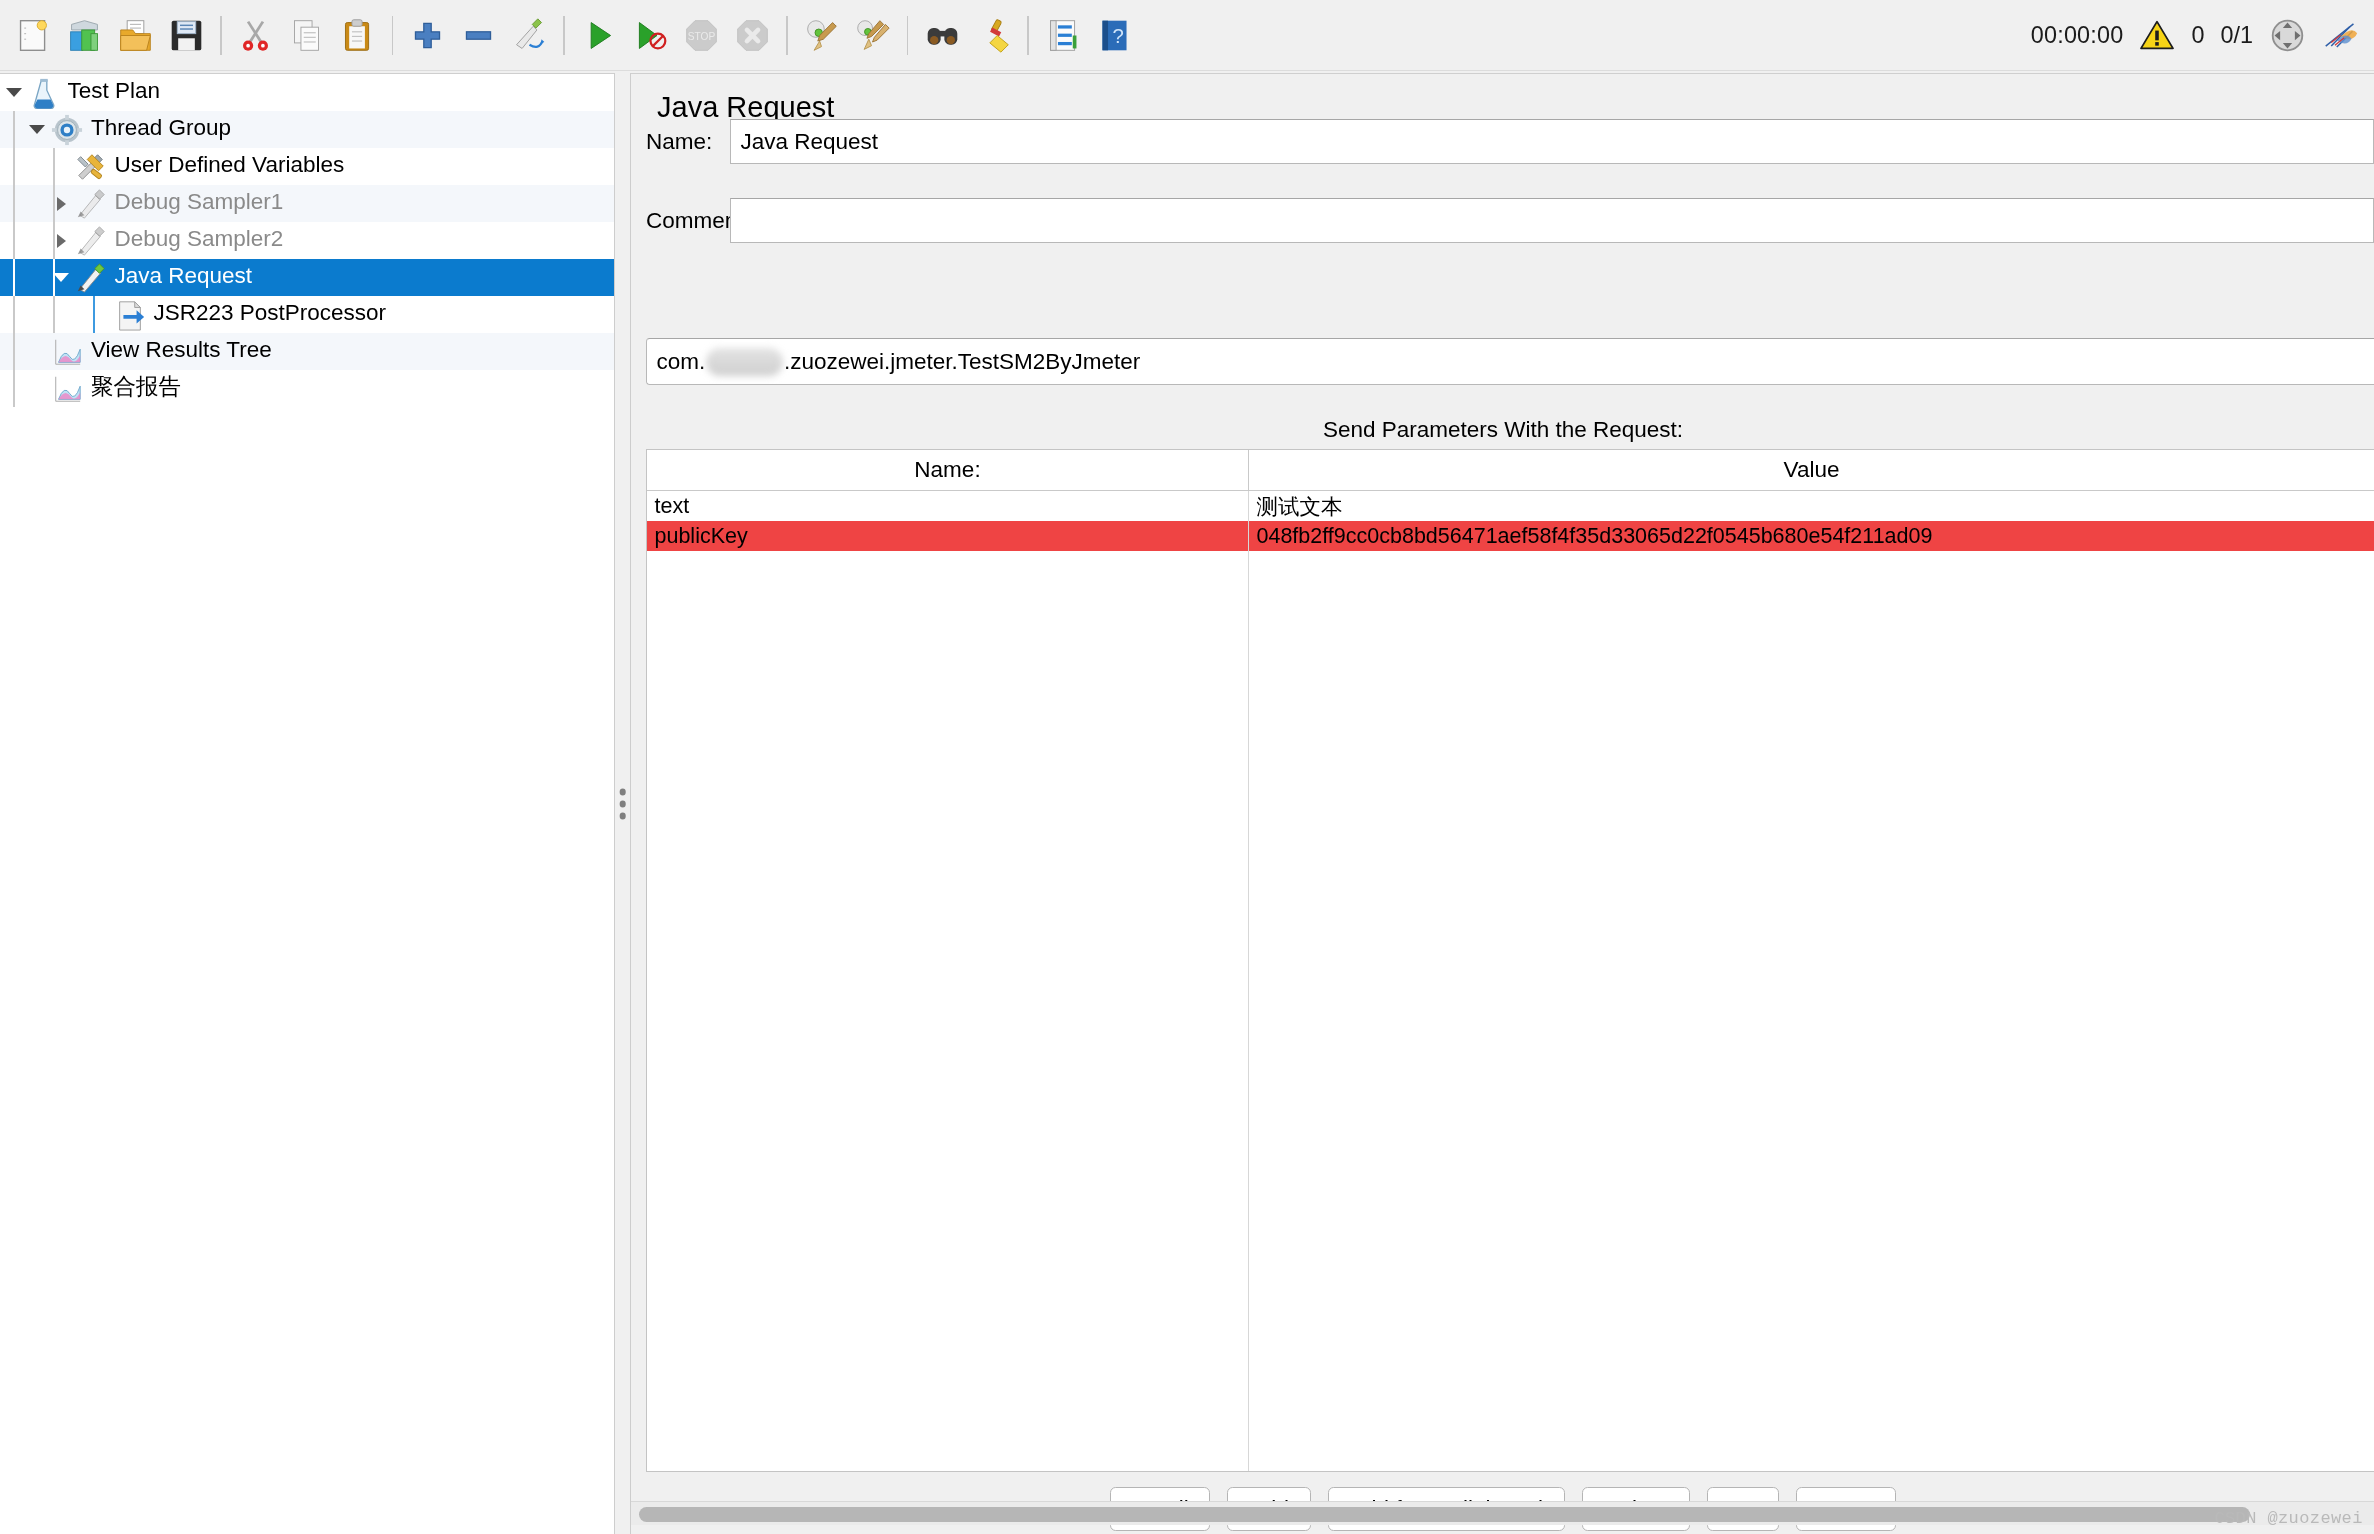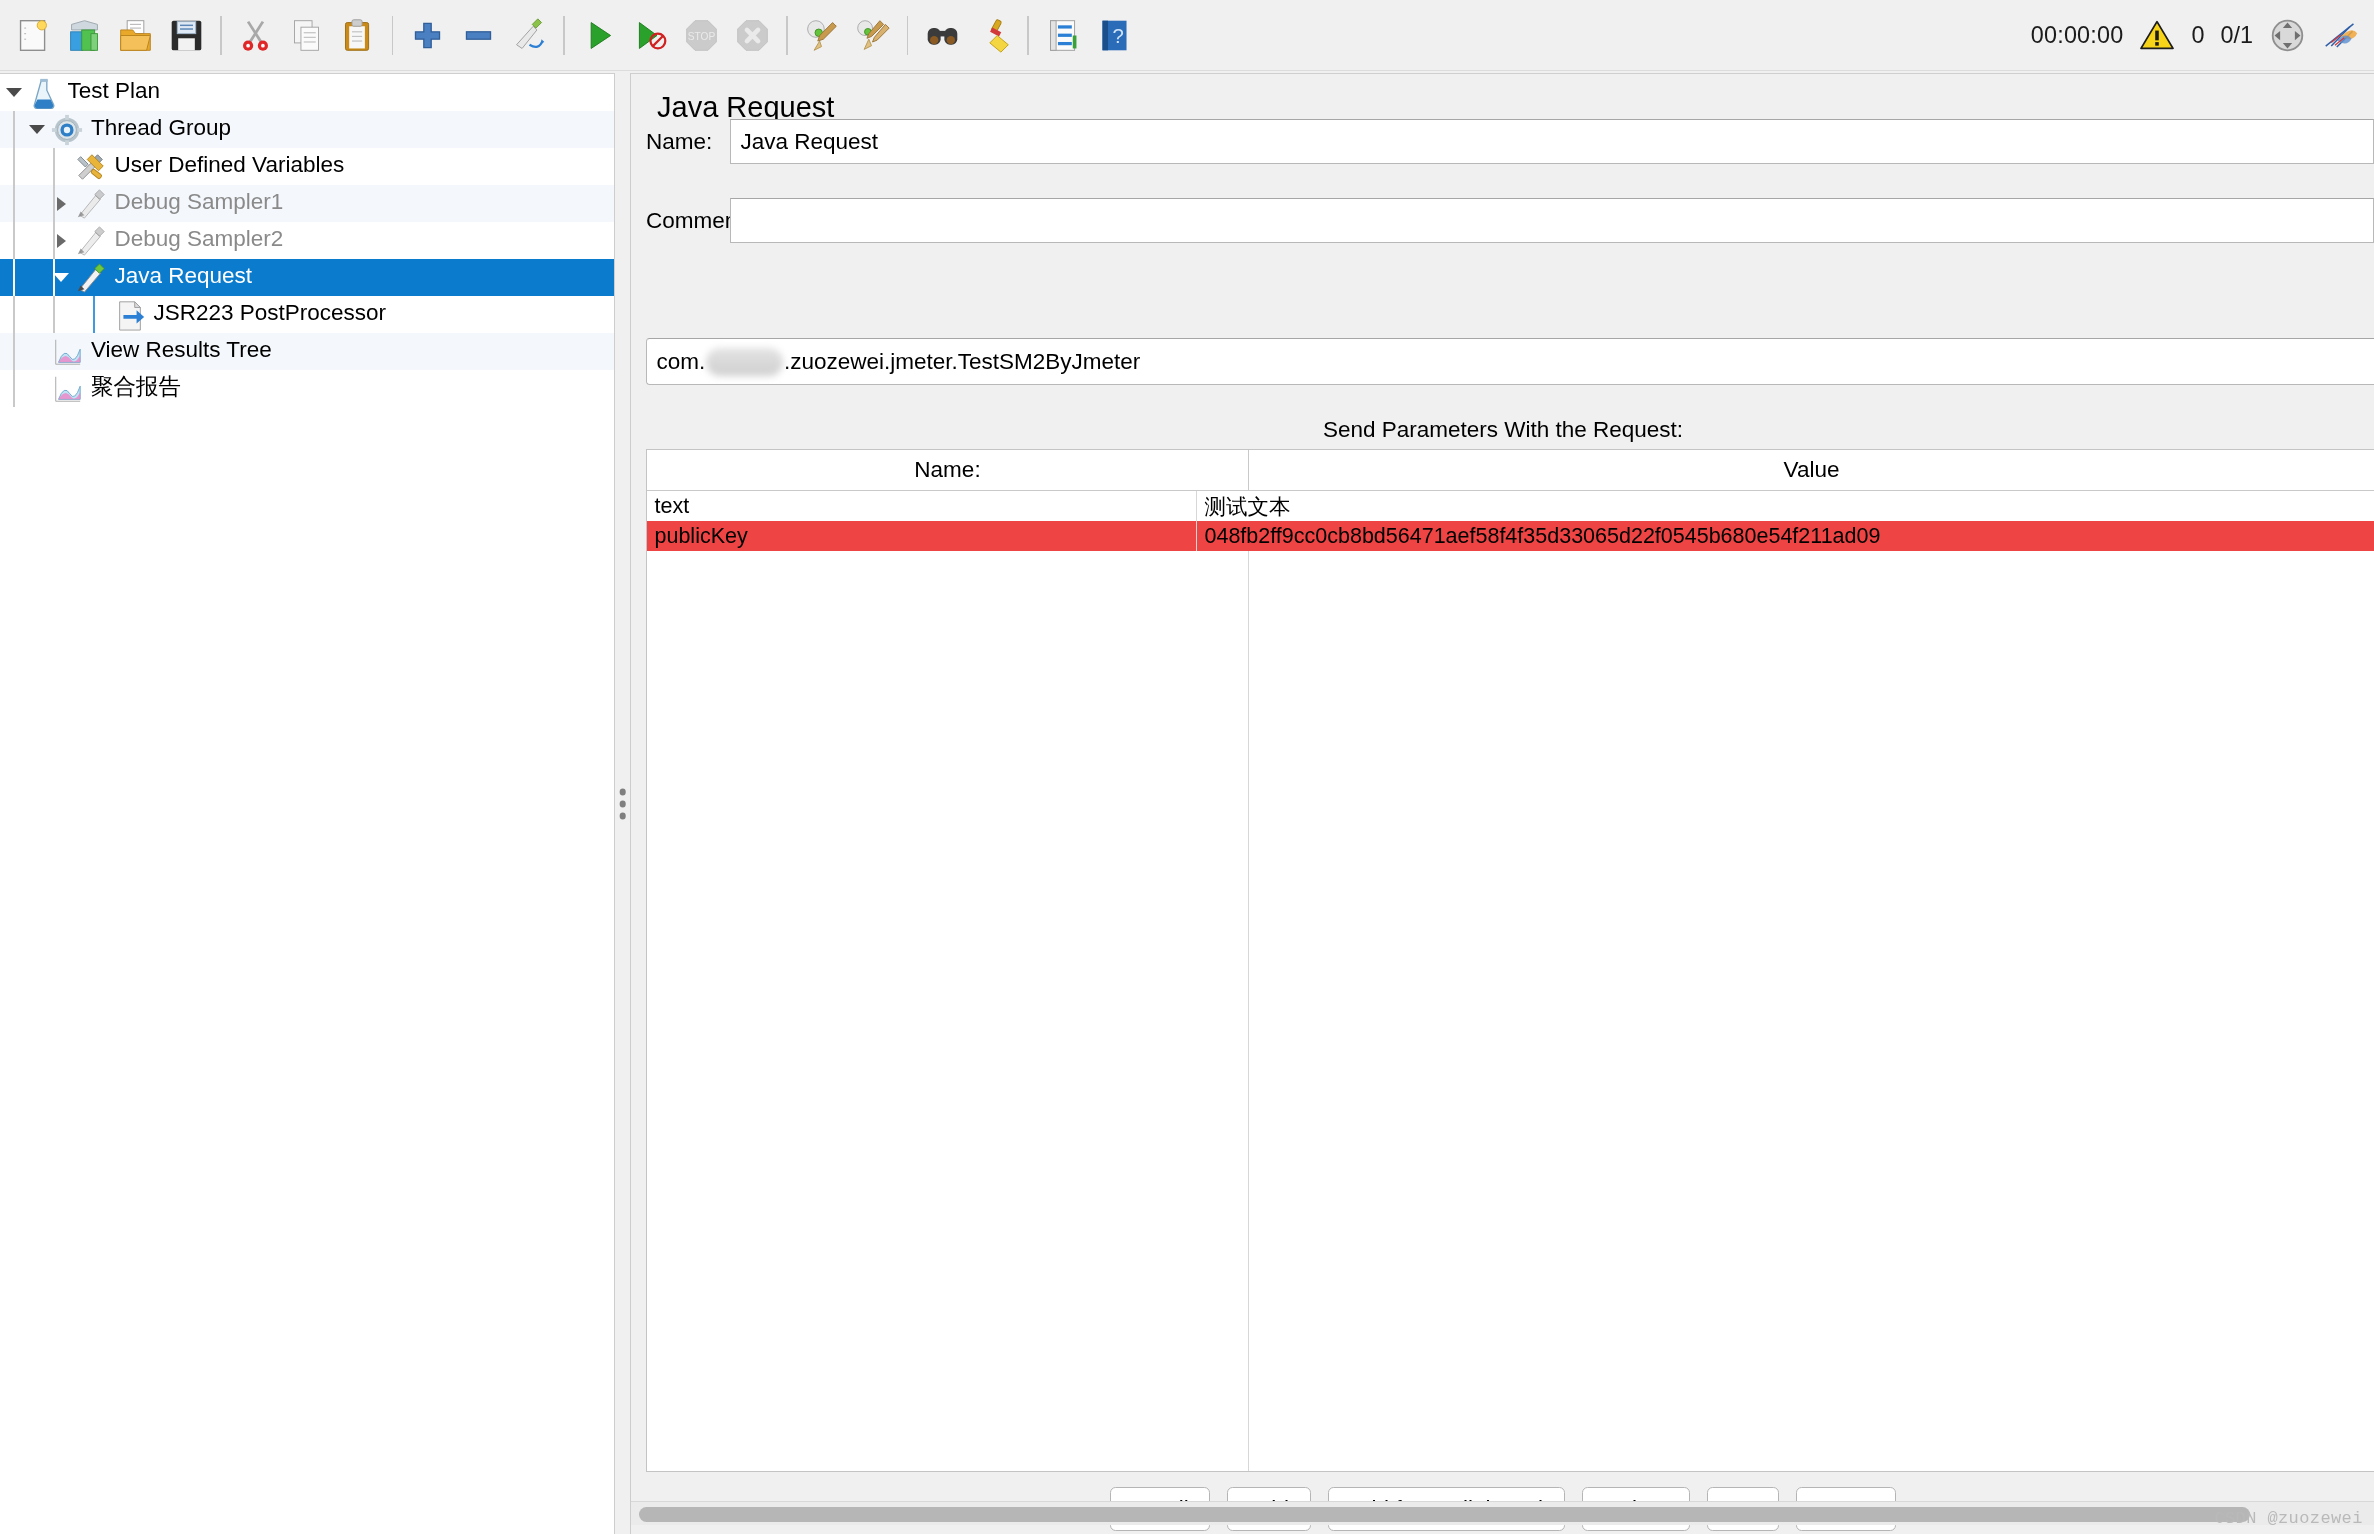--- a/index.html
+++ b/index.html
@@ -171,21 +171,21 @@
   .th.name-col  { width: 602px; border-right: 0.9px solid #c9c9c9; }
   .th.value-col { flex: 1; }
   .tr { display: flex; height: 30px; }
   .tr.odd { background: #ef4444; }
   .td {
     display: flex; align-items: center;
     font-size: 21.5px; color: #000;
     padding-left: 7.5px;
     height: 30px; overflow: hidden; white-space: nowrap;
   }
-  .td.name-col  { width: 550px; border-right: 0.9px solid #d7d7d7; }
+  .td.name-col  { width: 602px; border-right: 0.9px solid #d7d7d7; }
   .td.value-col { flex: 1; }
   .filler-wrap { display: flex; height: 946px; }
   .filler-name  { width: 602px; border-right: 0.9px solid #d7d7d7; background:#fff; }
   .filler-value { flex: 1; background: #fff; }
 
   
   #btn-row {
     position: absolute; left: 0; top: 1413px;
     width: 1744px;
     display: flex; justify-content: center; gap: 17px;

